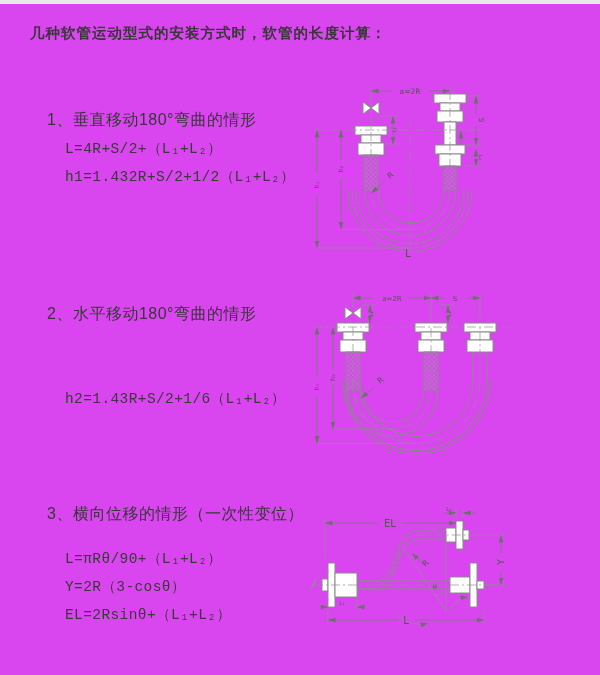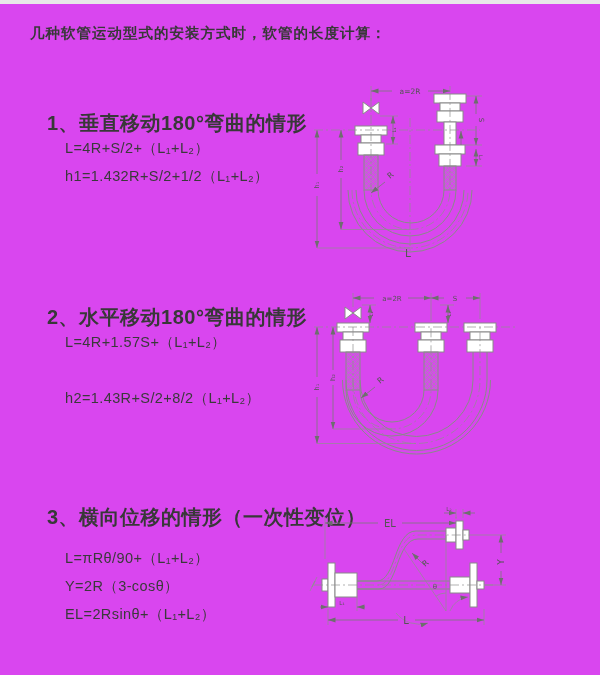--- a/index.html
+++ b/index.html
@@ -2,22 +2,22 @@
 <html><head>
 <meta charset="utf-8">
 <style>
   html,body{margin:0;padding:0;background:#e8e8e8;}
   .page{
     position:relative;width:600px;height:675px;background:#d946ef;
     font-family:"Liberation Sans","DejaVu Sans",sans-serif;color:#383838;
     overflow:hidden;margin:4px auto;
   }
   .title{position:absolute;font-size:14.5px;font-weight:600;letter-spacing:1px;}
-  .sec-heading{position:absolute;font-size:20px;font-weight:700;letter-spacing:0.5px;}
-  .formula{position:absolute;font-size:14.5px;font-weight:500;color:#3a3a3a;letter-spacing:0.4px;}
+  .sec-heading{position:absolute;font-size:16px;font-weight:400;letter-spacing:0.5px;}
+  .formula{position:absolute;font-size:14.5px;font-weight:500;color:#3a3a3a;letter-spacing:0.4px;font-family:Liberation Mono, monospace;}
   svg.diag{position:absolute;overflow:visible;}
   
   .s  {stroke:#8a8a8a;stroke-width:1;fill:none;}
   .sw {fill:#fff;stroke:#8a8a8a;stroke-width:1;}
   .sh {fill:url(#hx);stroke:#8a8a8a;stroke-width:1;}
   .dm {stroke:#787878;stroke-width:0.8;fill:none;}
   .tl {stroke:#8f8f8f;stroke-width:0.7;fill:none;}
   .cl {stroke:#8f8f8f;stroke-width:0.7;fill:none;stroke-dasharray:9 3 2 3;}
   text.dt{fill:#555;font-family:"DejaVu Sans",sans-serif;}
 </style>
@@ -101,22 +101,21 @@
 
     <g>
       <path class="cl" d="M6,52 H172"></path>
       <path class="cl" d="M63,20 V112 A39.5,39.5 0 0 0 142,112 V16"></path>
       <path class="cl" d="M102,40 V174"></path>
     </g>
     <path class="sw" d="M55,24 L63,30 L55,36 Z M71,24 L63,30 L71,36 Z"></path>
   </svg>
 
   <div class="sec-heading" style="left:47px;top:300px">2、水平移动180°弯曲的情形</div>
-  <div class="formula" style="left:65px;top:329px">L=4R+1.57S+（L₁+L₂）</div>
-  <div class="formula" style="left:65px;top:385px">h2=1.43R+S/2+8/2（L₁+L₂）</div>
+  <div class="formula" style="left:65px;top:385px">h2=1.43R+S/2+1/6（L₁+L₂）</div>
 
   <svg class="diag" style="left:308px;top:281px" width="258" height="179" viewBox="0 0 258 179">
 
     <g>
       <rect class="sw" x="29" y="38" width="32" height="9"></rect>
       <rect class="sw" x="35" y="47" width="20" height="8"></rect>
       <rect class="sw" x="32" y="55" width="26" height="12"></rect>
       <rect class="sh" x="38" y="67" width="14" height="38"></rect>
     </g>
     <g>

